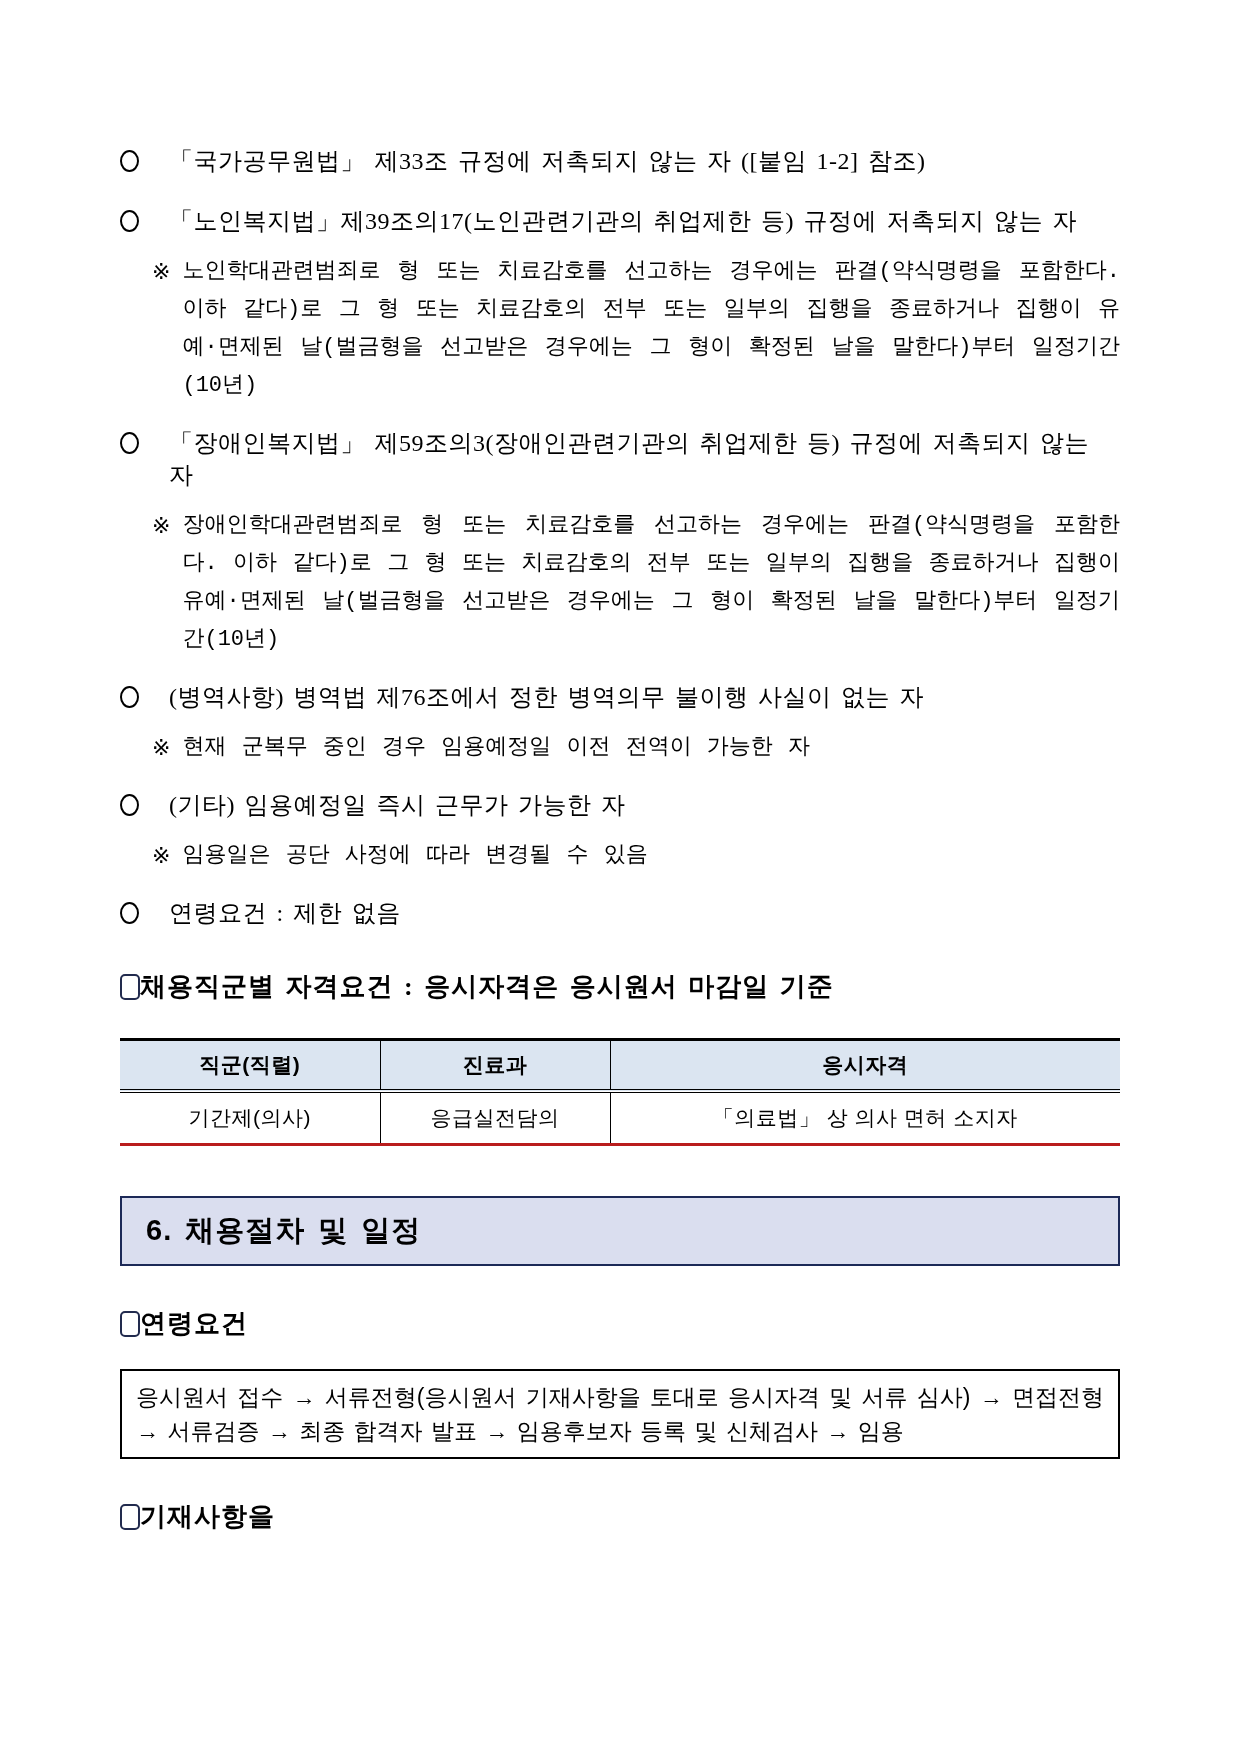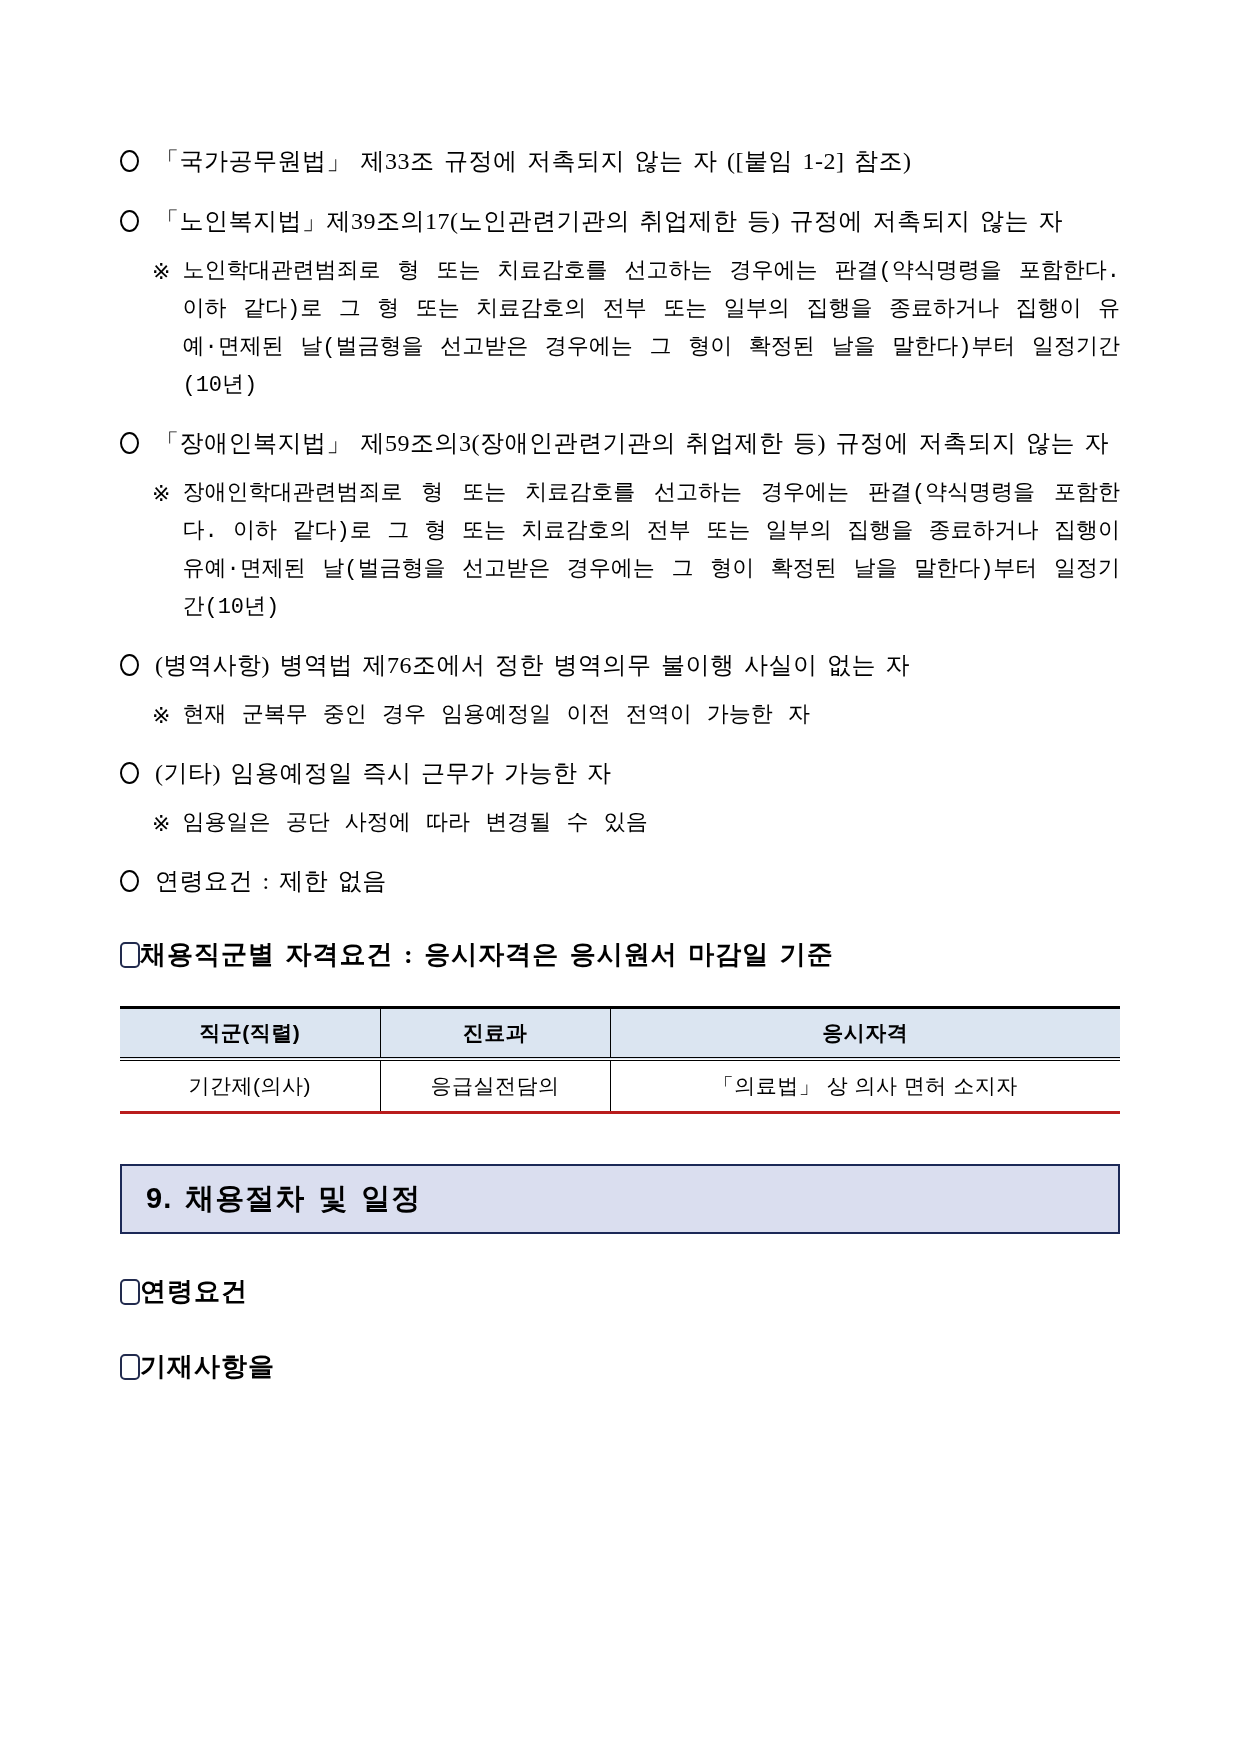--- a/index.html
+++ b/index.html
@@ -19,21 +19,21 @@
     box-sizing: border-box;
     width: 1240px;
     height: 1754px;
     padding: 145px 120px 0 120px;
   }
 
   
   .bullet {
     display: flex;
     align-items: flex-start;
-    gap: 16px;
+    gap: 30px;
     font-size: 24px;
     line-height: 32px;
     margin-bottom: 28px;
     letter-spacing: 0.5px;
     word-spacing: 3px;
   }
   .circle-marker {
     flex: 0 0 auto;
     box-sizing: border-box;
     width: 19px;
@@ -210,27 +210,30 @@
     <tbody>
       <tr>
         <td>기간제(의사)</td>
         <td>응급실전담의</td>
         <td>「의료법」 상 의사 면허 소지자</td>
       </tr>
     </tbody>
   </table>
 
   <div class="section-banner">
-    <span>9. 채용절차 및 일정</span>
+    <span>6. 채용절차 및 일정</span>
   </div>
 
   <div class="sq-heading">
     <span class="square-marker"></span>
     <span>연령요건</span>
   </div>
 
+  <div class="proc-box">
+    <span>응시원서 접수 → 서류전형(응시원서 기재사항을 토대로 응시자격 및 서류 심사) → 면접전형 → 서류검증 → 최종 합격자 발표 → 임용후보자 등록 및 신체검사 → 임용</span>
+  </div>
 
   <div class="sq-heading">
     <span class="square-marker"></span>
     <span>기재사항을</span>
   </div>
 
 </div>
 
 </body></html>

